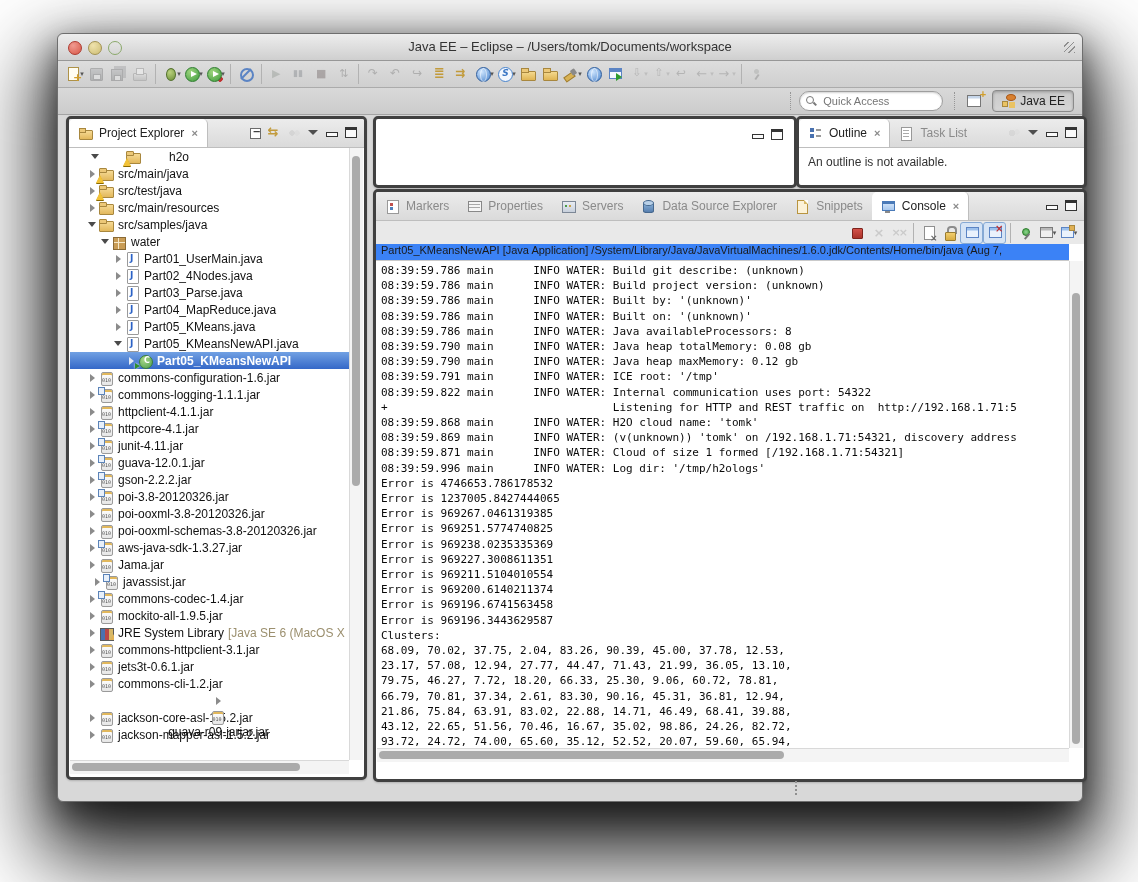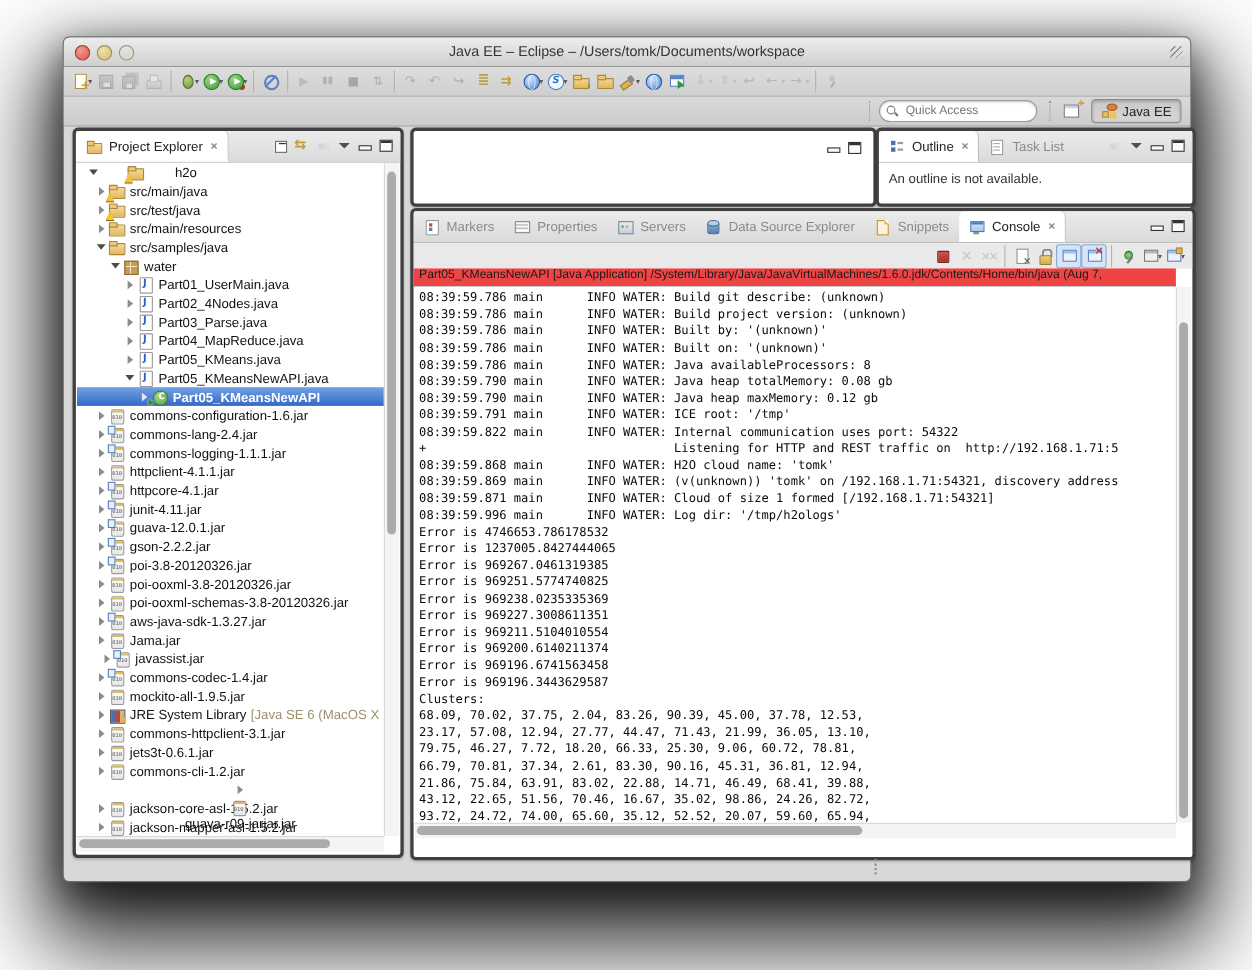--- a/index.html
+++ b/index.html
@@ -171,21 +171,21 @@
   .ov-run{position:absolute;left:-2px;bottom:0;border-left:5px solid #2E8E2E;border-top:3px solid transparent;border-bottom:3px solid transparent;filter:drop-shadow(0 0 1px #fff);}
   
   .sb-v{position:absolute;width:13px;background:#F4F4F4;border-left:1px solid #D9D9D9;}
   .sb-h{position:absolute;height:13px;background:#F4F4F4;border-top:1px solid #D9D9D9;}
   .thumb-v{position:absolute;left:2px;width:8px;background:#ABABAB;border-radius:5px;}
   .thumb-h{position:absolute;top:2px;height:8px;background:#ABABAB;border-radius:5px;}
   
   .con-toolbar{position:absolute;left:0;right:0;top:29px;height:23px;background:#E9E9E9;display:flex;align-items:center;justify-content:flex-end;padding-right:6px;}
   .con-toolbar .tb-btn{width:21px;height:20px;}
   .tb-btn.toggled{background:#D6E4F5;border:1px solid #86A9D4;border-radius:3px;}
-  .con-header{position:absolute;left:0;right:15px;top:52px;height:16px;background:#ef4444;border-bottom:1px solid #CACACA;
+  .con-header{position:absolute;left:0;right:15px;top:52px;height:16px;background:#3b82f6;border-bottom:1px solid #CACACA;
     font-size:11px;color:#1A1A1A;white-space:nowrap;overflow:hidden;padding-left:5px;}
   .con-text{position:absolute;left:0;right:15px;top:69px;bottom:31px;overflow:hidden;background:#fff;}
   .con-text pre{margin:0;padding:2px 0 0 5px;font:11px/15.2px "DejaVu Sans Mono",monospace;color:#0A0A0A;white-space:pre;}
   
   .sash-grip{position:absolute;width:0;height:14px;border-left:2px dotted #8F8F8F;}
   .outline-msg{position:absolute;left:9px;top:36px;font-size:12px;color:#333;}
 </style>
 </head>
 <body>
 
@@ -344,21 +344,21 @@
           </span>
           <span class="tb-btn">
             <i class="g g-min"></i>
           </span>
           <span class="tb-btn">
             <i class="g g-max"></i>
           </span>
         </div>
     </div>
     <div class="tree" id="pe-tree">
-        <div class="row" style="padding-left: 10px; gap: 24px;">
+        <div class="row" style="padding-left: 20px; gap: 24px;">
           <span class="arr e"></span>
           <span class="t t-folder">
             <i class="ov-warn"></i>
           </span>
           <span class="label">h2o</span>
         </div>
         <div class="row" style="padding-left: 17px;">
           <span class="arr c"></span>
           <span class="t t-folder">
             <i class="ov-warn"></i>
@@ -421,27 +421,20 @@
           <span class="arr c"></span>
           <span class="t t-classrun">
             <i class="ov-run"></i>
           </span>
           <span class="label">Part05_KMeansNewAPI</span>
         </div>
         <div class="row" style="padding-left: 17px;">
           <span class="arr c"></span>
           <span class="t t-jar"></span>
           <span class="label">commons-configuration-1.6.jar</span>
-        </div>
-        <div class="row" style="padding-left: 17px;">
-          <span class="arr c"></span>
-          <span class="t t-jar">
-            <i class="ov-src"></i>
-          </span>
-          <span class="label">commons-lang-2.4.jar</span>
         </div>
         <div class="row" style="padding-left: 17px;">
           <span class="arr c"></span>
           <span class="t t-jar">
             <i class="ov-src"></i>
           </span>
           <span class="label">commons-logging-1.1.1.jar</span>
         </div>
         <div class="row" style="padding-left: 17px;">
           <span class="arr c"></span>

